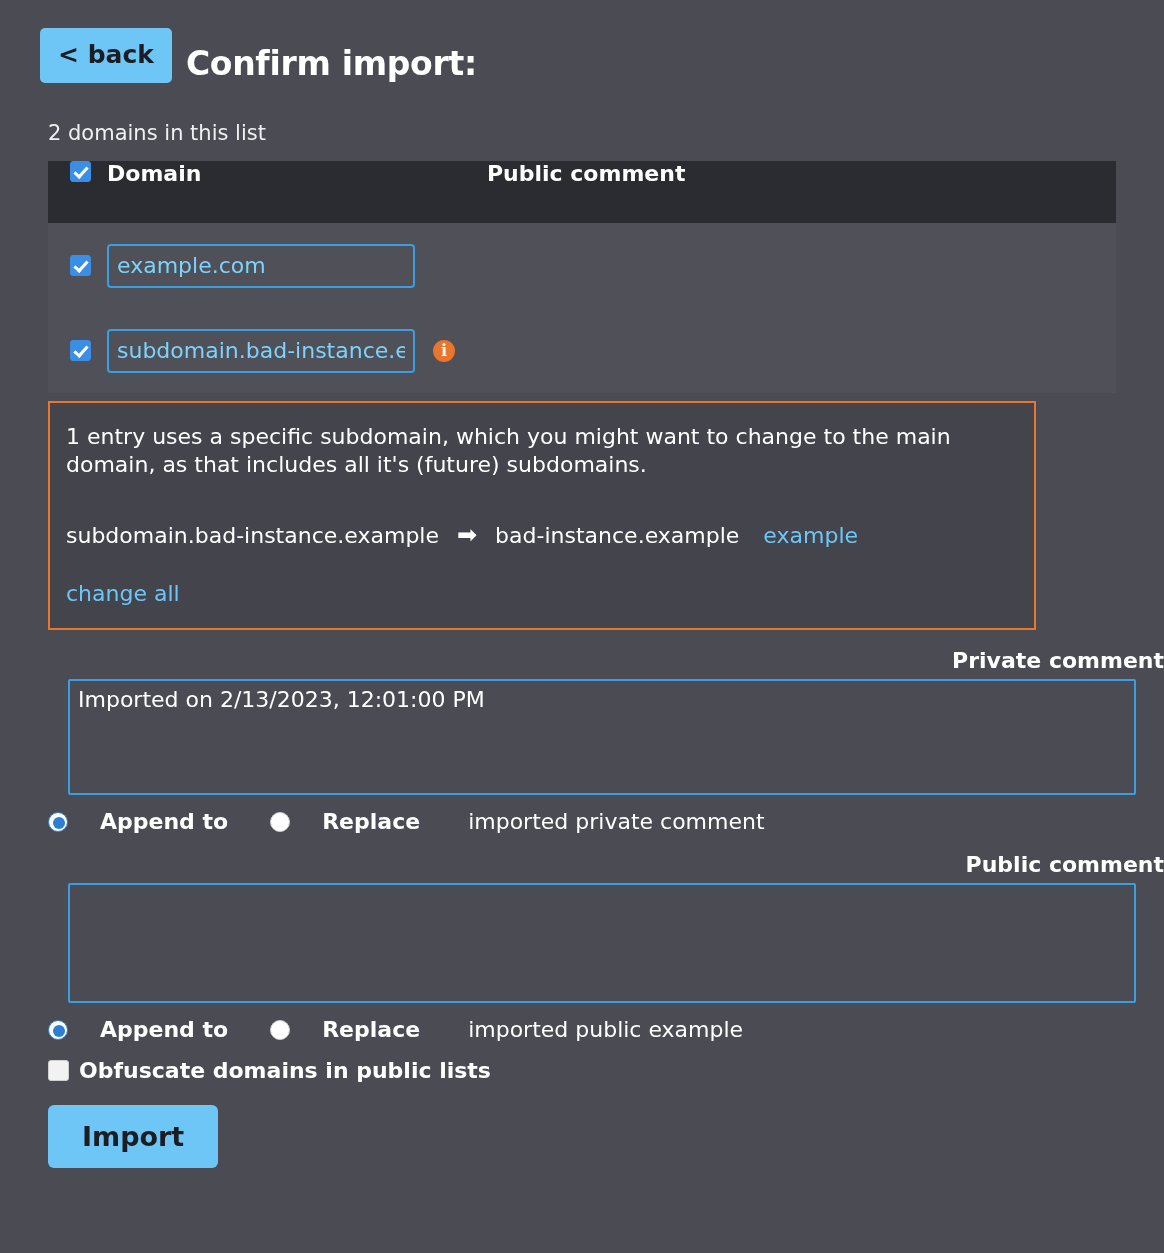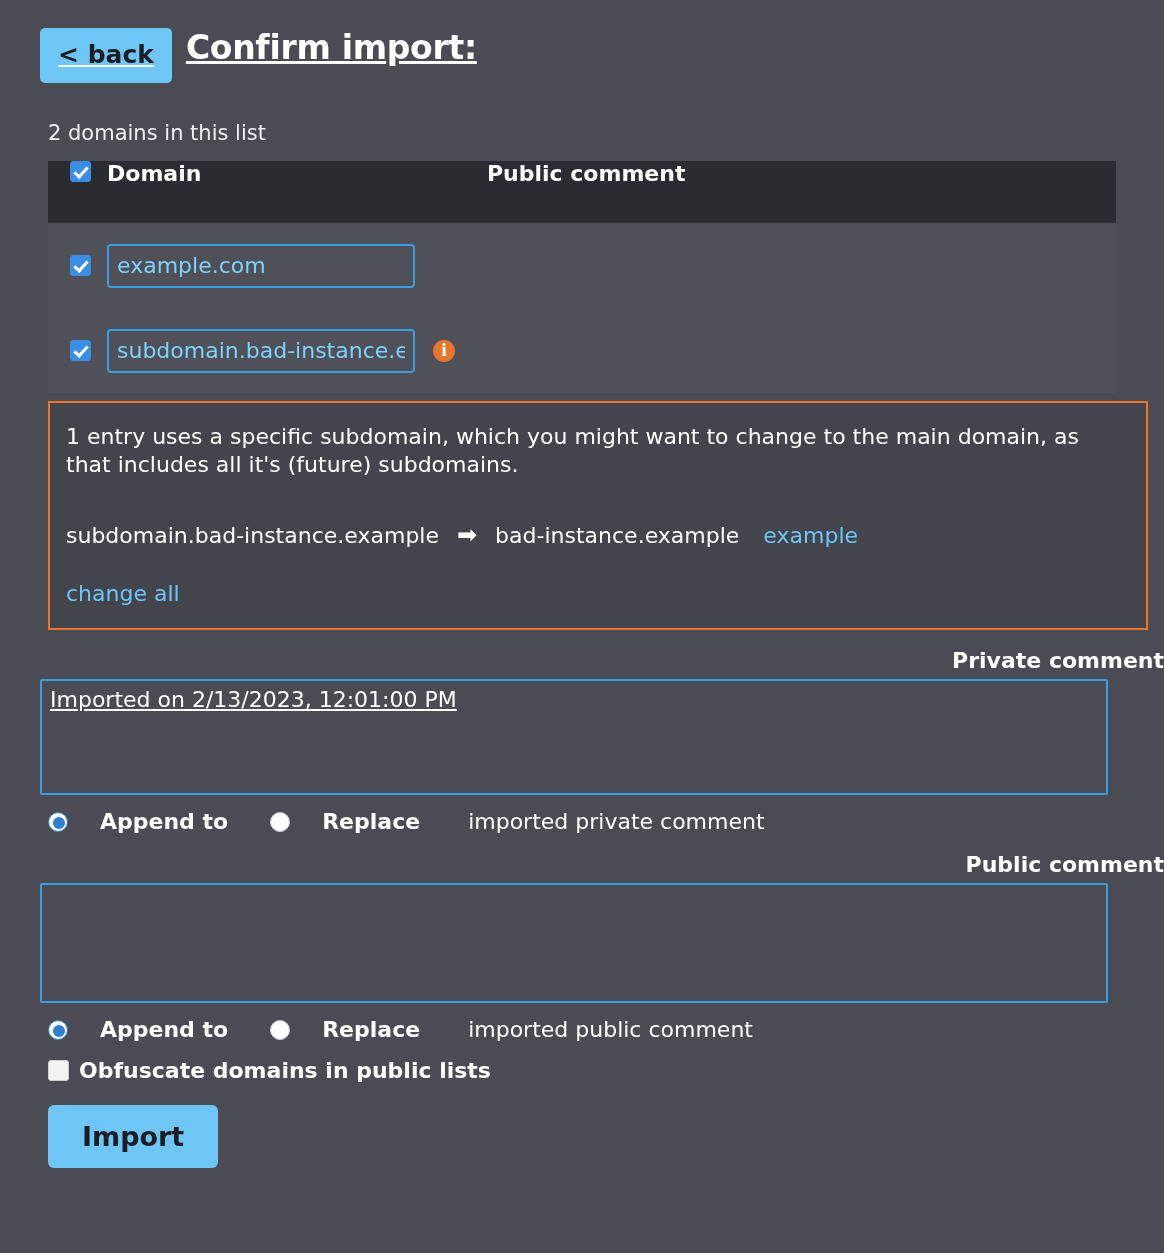--- a/index.html
+++ b/index.html
@@ -16,24 +16,23 @@
     width: 1164px;
     height: 1253px;
     position: relative;
     box-sizing: border-box;
     padding: 0;
   }
 
   
   .header {
     display: flex;
-    align-items: flex-start;
+    align-items: flex-end;
     gap: 14px;
     padding: 28px 0 0 40px;
-    text-decoration: underline;
   }
   .back-button {
     background: #6ec6f7;
     color: #1c1d22;
     border: none;
     border-radius: 5px;
     font-family: "DejaVu Sans", sans-serif;
     font-size: 25px;
     font-weight: bold;
     padding: 14px 18px 16px 18px;
@@ -141,21 +140,21 @@
     display: flex;
     align-items: center;
     justify-content: center;
     line-height: 1;
     cursor: pointer;
   }
 
   
   .warn {
     margin: 8px 0 0 48px;
-    width: 1100px;
+    width: 988px;
     box-sizing: border-box;
     border: 2px solid #e8762c;
     background: #43444c;
     padding: 20px 16px 22px 16px;
   }
   .warn-text {
     font-size: 22px;
     line-height: 1.28;
     color: #ffffff;
     max-width: 1030px;
@@ -188,33 +187,32 @@
 
   
   .field-label {
     margin: 18px 0 6px 32px;
     font-size: 22px;
     font-weight: bold;
     text-align: right;
   }
   .textarea {
     display: block;
-    margin-left: 40px;
+    margin-left: 68px;
     width: 1068px;
     box-sizing: border-box;
     background: #4a4b53;
     border: 2px solid #3a9ee0;
     border-radius: 2px;
     color: #ffffff;
     font-family: "DejaVu Sans", sans-serif;
     font-size: 22px;
     padding: 6px 8px;
     outline: none;
     resize: none;
-    text-decoration: underline;
   }
   .textarea.private { height: 116px; }
   .textarea.public { height: 120px; }
 
   .radio-row {
     margin: 14px 0 0 48px;
     display: flex;
     align-items: center;
     font-size: 22px;
     gap: 22px;
@@ -329,21 +327,21 @@
   </div>
 
   <div class="field-label">Public comment</div>
   <textarea class="textarea public" placeholder="" style=""></textarea>
 
   <div class="radio-row">
     <input type="radio" class="radio on" name="pubmode" checked="" style="">
     <span class="radio-label">Append to</span>
     <input type="radio" class="radio" name="pubmode" style="">
     <span class="radio-label">Replace</span>
-    <span class="radio-tail">imported public comment</span>
+    <span class="radio-tail">imported public example</span>
   </div>
 
   <div class="check-row">
     <input type="checkbox" class="cb unchecked" style="">
     <span>Obfuscate domains in public lists</span>
   </div>
 
   <button class="import-button">Import</button>
 
 </div>

